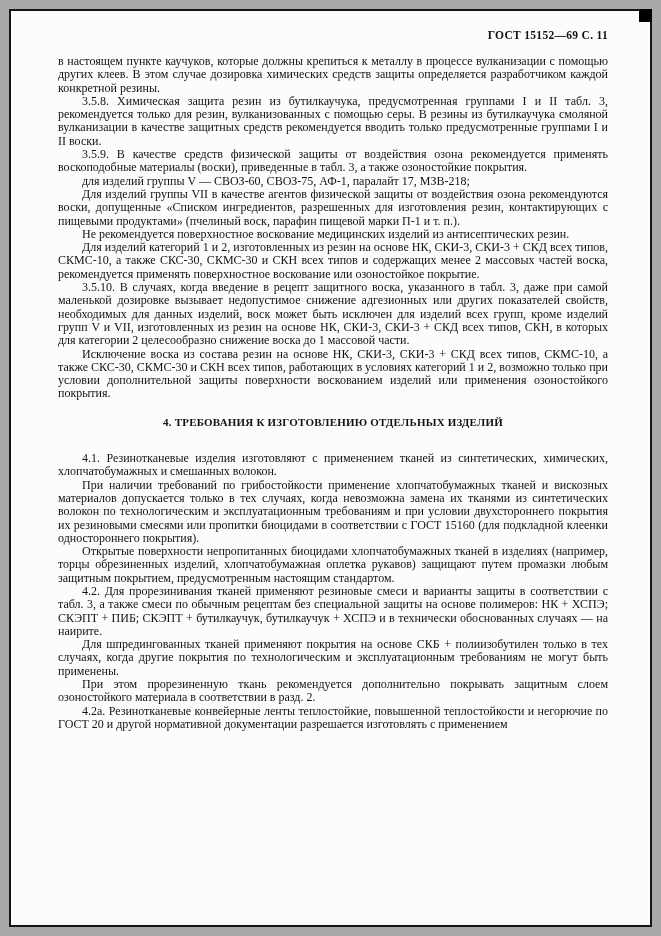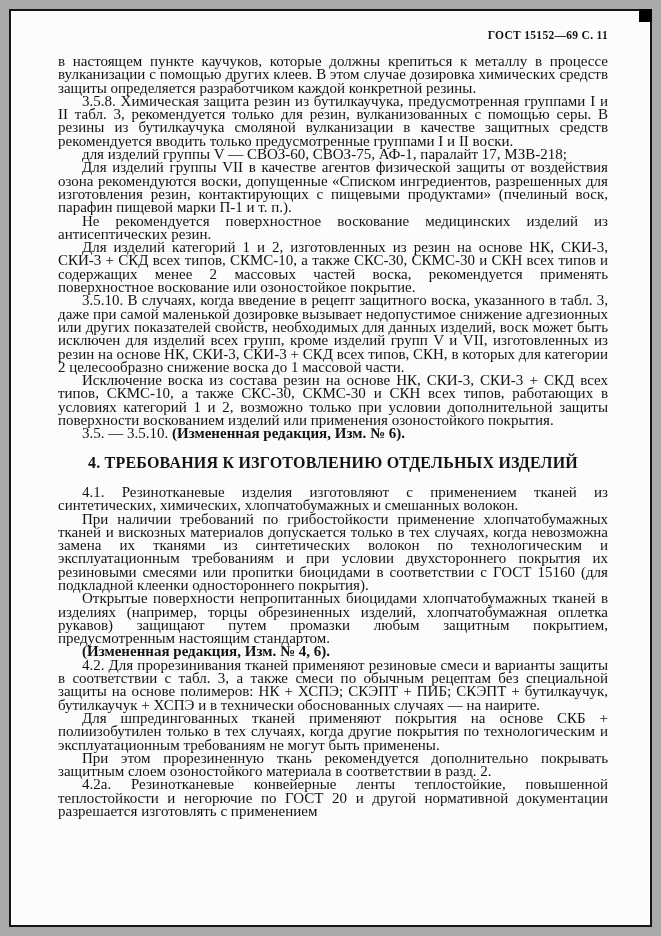--- a/index.html
+++ b/index.html
@@ -32,62 +32,61 @@
   }
   .doc-header {
     text-align: right;
     font-weight: bold;
     font-size: 11.5px;
     letter-spacing: 0.3px;
     margin: 0 0 14px 0;
   }
   .body-text p {
     margin: 0;
-    font-size: 15px;
+    font-size: 12px;
     line-height: 13.3px;
     text-align: justify;
     text-indent: 24px;
   }
   p.no-indent { text-indent: 0; }
   .bold { font-weight: bold; }
   p.section-heading {
     text-align: center;
     font-weight: bold;
-    font-size: 16px;
+    font-size: 11px;
     letter-spacing: 0.2px;
-    margin: 15px 0 17px 0;
+    margin: 15px 0 23px 0;
     text-indent: 0;
   }
 </style>
 </head>
 <body>
 
 <div class="page">
   <div class="corner-mark"></div>
 
   <div class="doc-header">ГОСТ 15152—69 С. 11</div>
 
   <div class="body-text">
     <p class="no-indent">в настоящем пункте каучуков, которые должны крепиться к металлу в процессе вулканизации с помощью других клеев. В этом случае дозировка химических средств защиты определяется разработчиком каждой конкретной резины.</p>
     <p>3.5.8. Химическая защита резин из бутилкаучука, предусмотренная группами I и II табл. 3, рекомендуется только для резин, вулканизованных с помощью серы. В резины из бутилкаучука смоляной вулканизации в качестве защитных средств рекомендуется вводить только предусмотренные группами I и II воски.</p>
+    <p>3.5.9. В качестве средств физической защиты от воздействия озона рекомендуется применять воскоподобные материалы (воски), приведенные в табл. 3, а также озоностойкие покрытия.</p>
     <p>для изделий группы V — СВОЗ-60, СВОЗ-75, АФ-1, паралайт 17, МЗВ-218;</p>
     <p>Для изделий группы VII в качестве агентов физической защиты от воздействия озона рекомендуются воски, допущенные «Списком ингредиентов, разрешенных для изготовления резин, контактирующих с пищевыми продуктами» (пчелиный воск, парафин пищевой марки П-1 и т. п.).</p>
     <p>Не рекомендуется поверхностное воскование медицинских изделий из антисептических резин.</p>
     <p>Для изделий категорий 1 и 2, изготовленных из резин на основе НК, СКИ-3, СКИ-3 + СКД всех типов, СКМС-10, а также СКС-30, СКМС-30 и СКН всех типов и содержащих менее 2 массовых частей воска, рекомендуется применять поверхностное воскование или озоностойкое покрытие.</p>
     <p>3.5.10. В случаях, когда введение в рецепт защитного воска, указанного в табл. 3, даже при самой маленькой дозировке вызывает недопустимое снижение адгезионных или других показателей свойств, необходимых для данных изделий, воск может быть исключен для изделий всех групп, кроме изделий групп V и VII, изготовленных из резин на основе НК, СКИ-3, СКИ-3 + СКД всех типов, СКН, в которых для категории 2 целесообразно снижение воска до 1 массовой части.</p>
     <p>Исключение воска из состава резин на основе НК, СКИ-3, СКИ-3 + СКД всех типов, СКМС-10, а также СКС-30, СКМС-30 и СКН всех типов, работающих в условиях категорий 1 и 2, возможно только при условии дополнительной защиты поверхности воскованием изделий или применения озоностойкого покрытия.</p>
 
-    <p><span>3.5. — 3.5.10. </span><span class="bold">(Измененная редакция, Изм. № 6).</span></p>
 
     <p class="section-heading">4. ТРЕБОВАНИЯ К ИЗГОТОВЛЕНИЮ ОТДЕЛЬНЫХ ИЗДЕЛИЙ</p>
 
     <p>4.1. Резинотканевые изделия изготовляют с применением тканей из синтетических, химических, хлопчатобумажных и смешанных волокон.</p>
     <p>При наличии требований по грибостойкости применение хлопчатобумажных тканей и вискозных материалов допускается только в тех случаях, когда невозможна замена их тканями из синтетических волокон по технологическим и эксплуатационным требованиям и при условии двухстороннего покрытия их резиновыми смесями или пропитки биоцидами в соответствии с ГОСТ 15160 (для подкладной клеенки одностороннего покрытия).</p>
     <p>Открытые поверхности непропитанных биоцидами хлопчатобумажных тканей в изделиях (например, торцы обрезиненных изделий, хлопчатобумажная оплетка рукавов) защищают путем промазки любым защитным покрытием, предусмотренным настоящим стандартом.</p>
 
-    <p class="bold">(Измененная редакция, Изм. № 4, 6).</p>
 
     <p>4.2. Для прорезинивания тканей применяют резиновые смеси и варианты защиты в соответствии с табл. 3, а также смеси по обычным рецептам без специальной защиты на основе полимеров: НК + ХСПЭ; СКЭПТ + ПИБ; СКЭПТ + бутилкаучук, бутилкаучук + ХСПЭ и в технически обоснованных случаях — на наирите.</p>
     <p>Для шпредингованных тканей применяют покрытия на основе СКБ + полиизобутилен только в тех случаях, когда другие покрытия по технологическим и эксплуатационным требованиям не могут быть применены.</p>
     <p>При этом прорезиненную ткань рекомендуется дополнительно покрывать защитным слоем озоностойкого материала в соответствии в разд. 2.</p>
     <p>4.2а. Резинотканевые конвейерные ленты теплостойкие, повышенной теплостойкости и негорючие по ГОСТ 20 и другой нормативной документации разрешается изготовлять с применением</p>
   </div>
 </div>
 
 </body></html>

